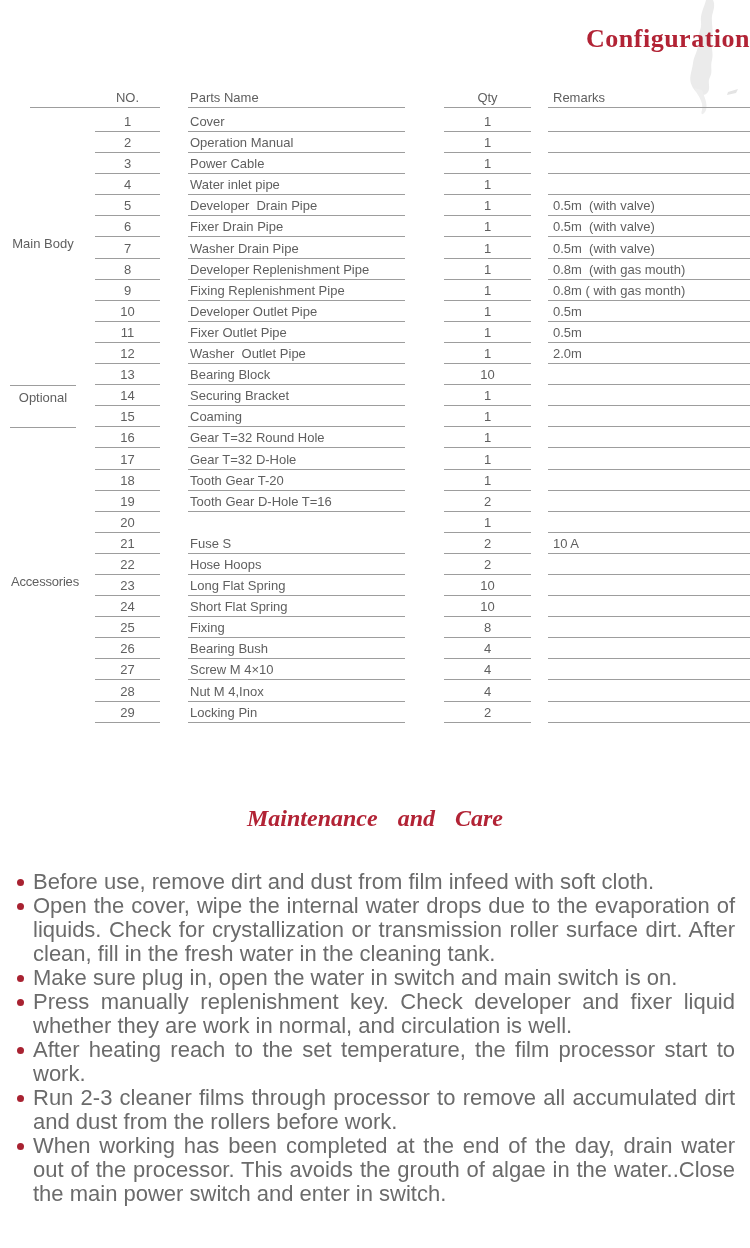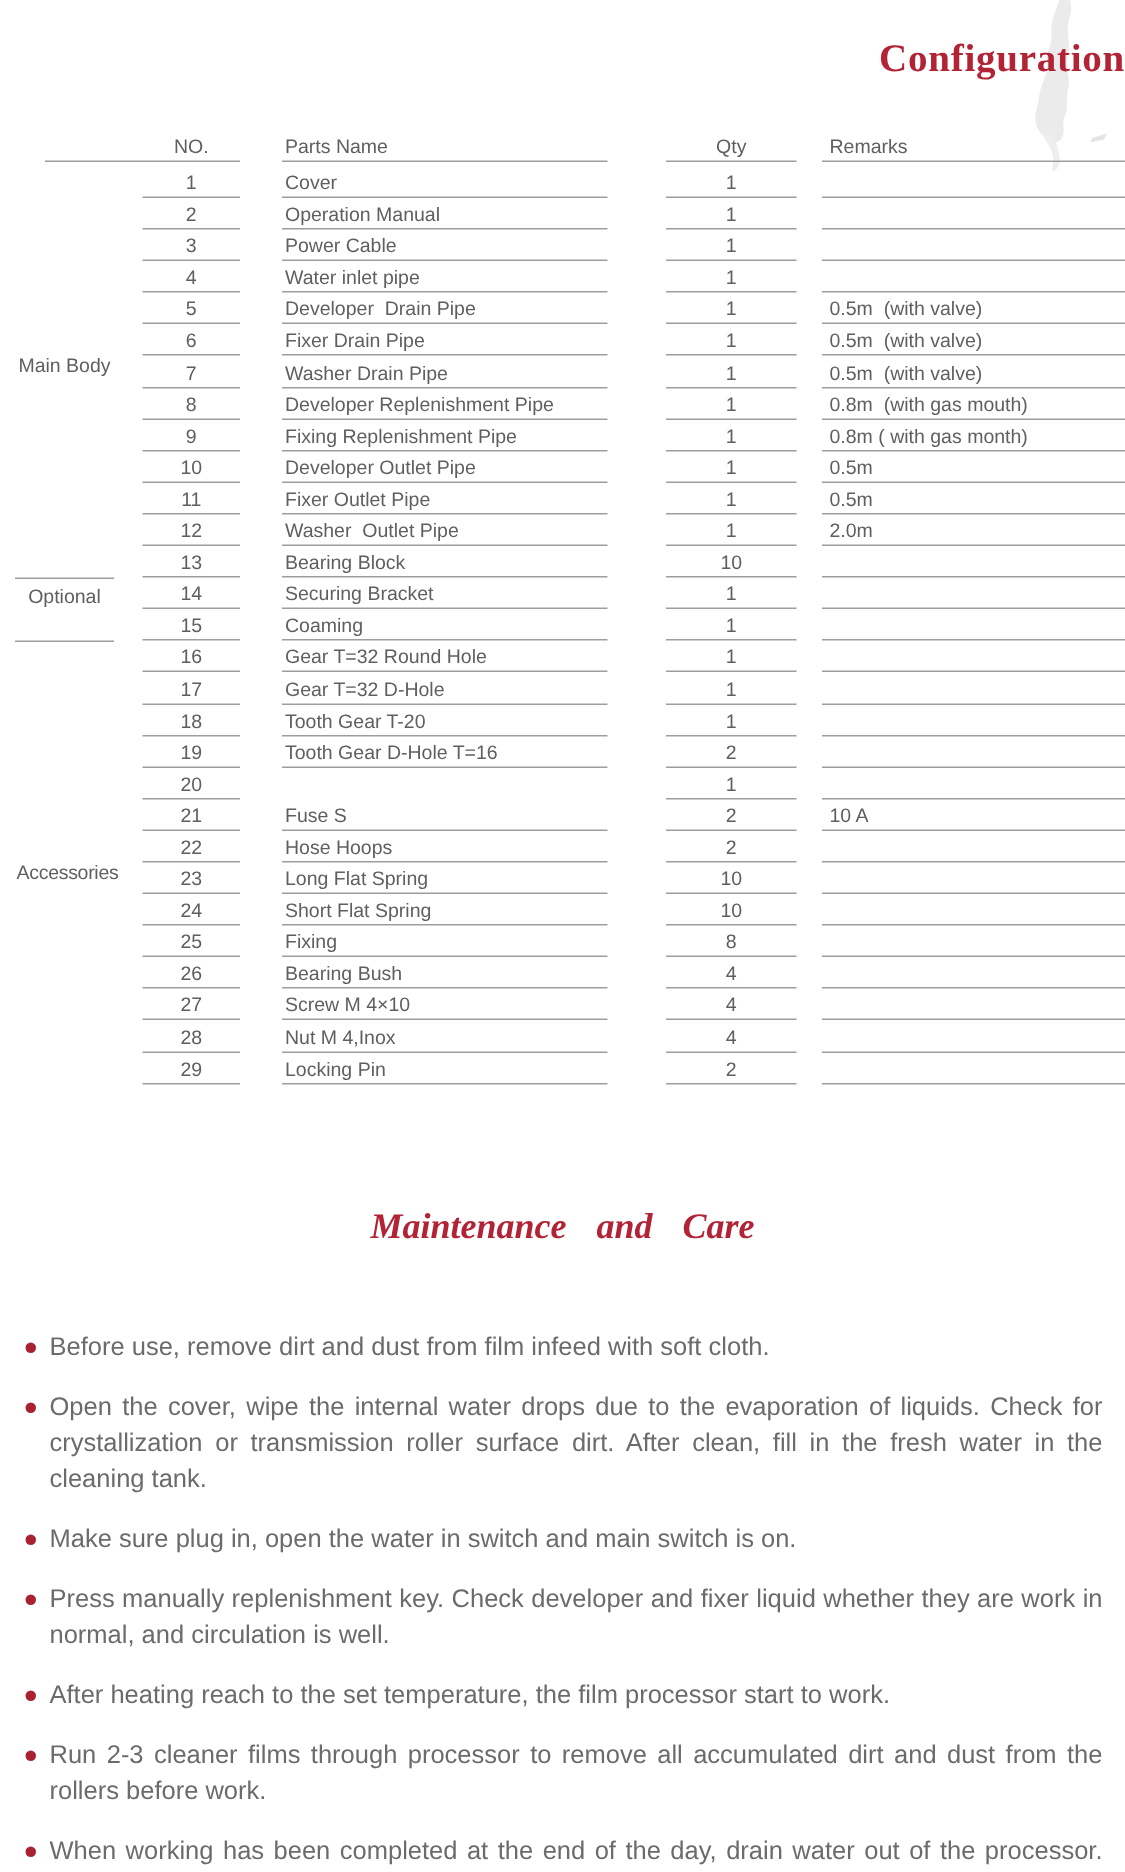--- a/index.html
+++ b/index.html
@@ -50,21 +50,21 @@
     position:absolute;top:805px;left:0;width:750px;text-align:center;
     font-family:"Liberation Serif", serif;font-weight:bold;font-size:24px;
     color:var(--red);word-spacing:14px;font-style:italic;
   }
   #care-list{
     position:absolute;top:870px;left:16px;width:719px;
     list-style:none;margin:0;padding:0;
   }
   #care-list li{
     position:relative;padding-left:17px;box-sizing:border-box;
-    font-size:17px;line-height:24px;color:var(--btext);text-align:justify;margin-top:16px;
+    font-size:22px;line-height:24px;color:var(--btext);text-align:justify;
   }
   #care-list li::before{
     content:'';position:absolute;left:1px;top:8.5px;width:7px;height:7px;
     border-radius:50%;background:var(--red-bullet);
   }
 </style>
 </head>
 <body>
 
 <svg class="watermark" viewBox="0 0 86 125">

